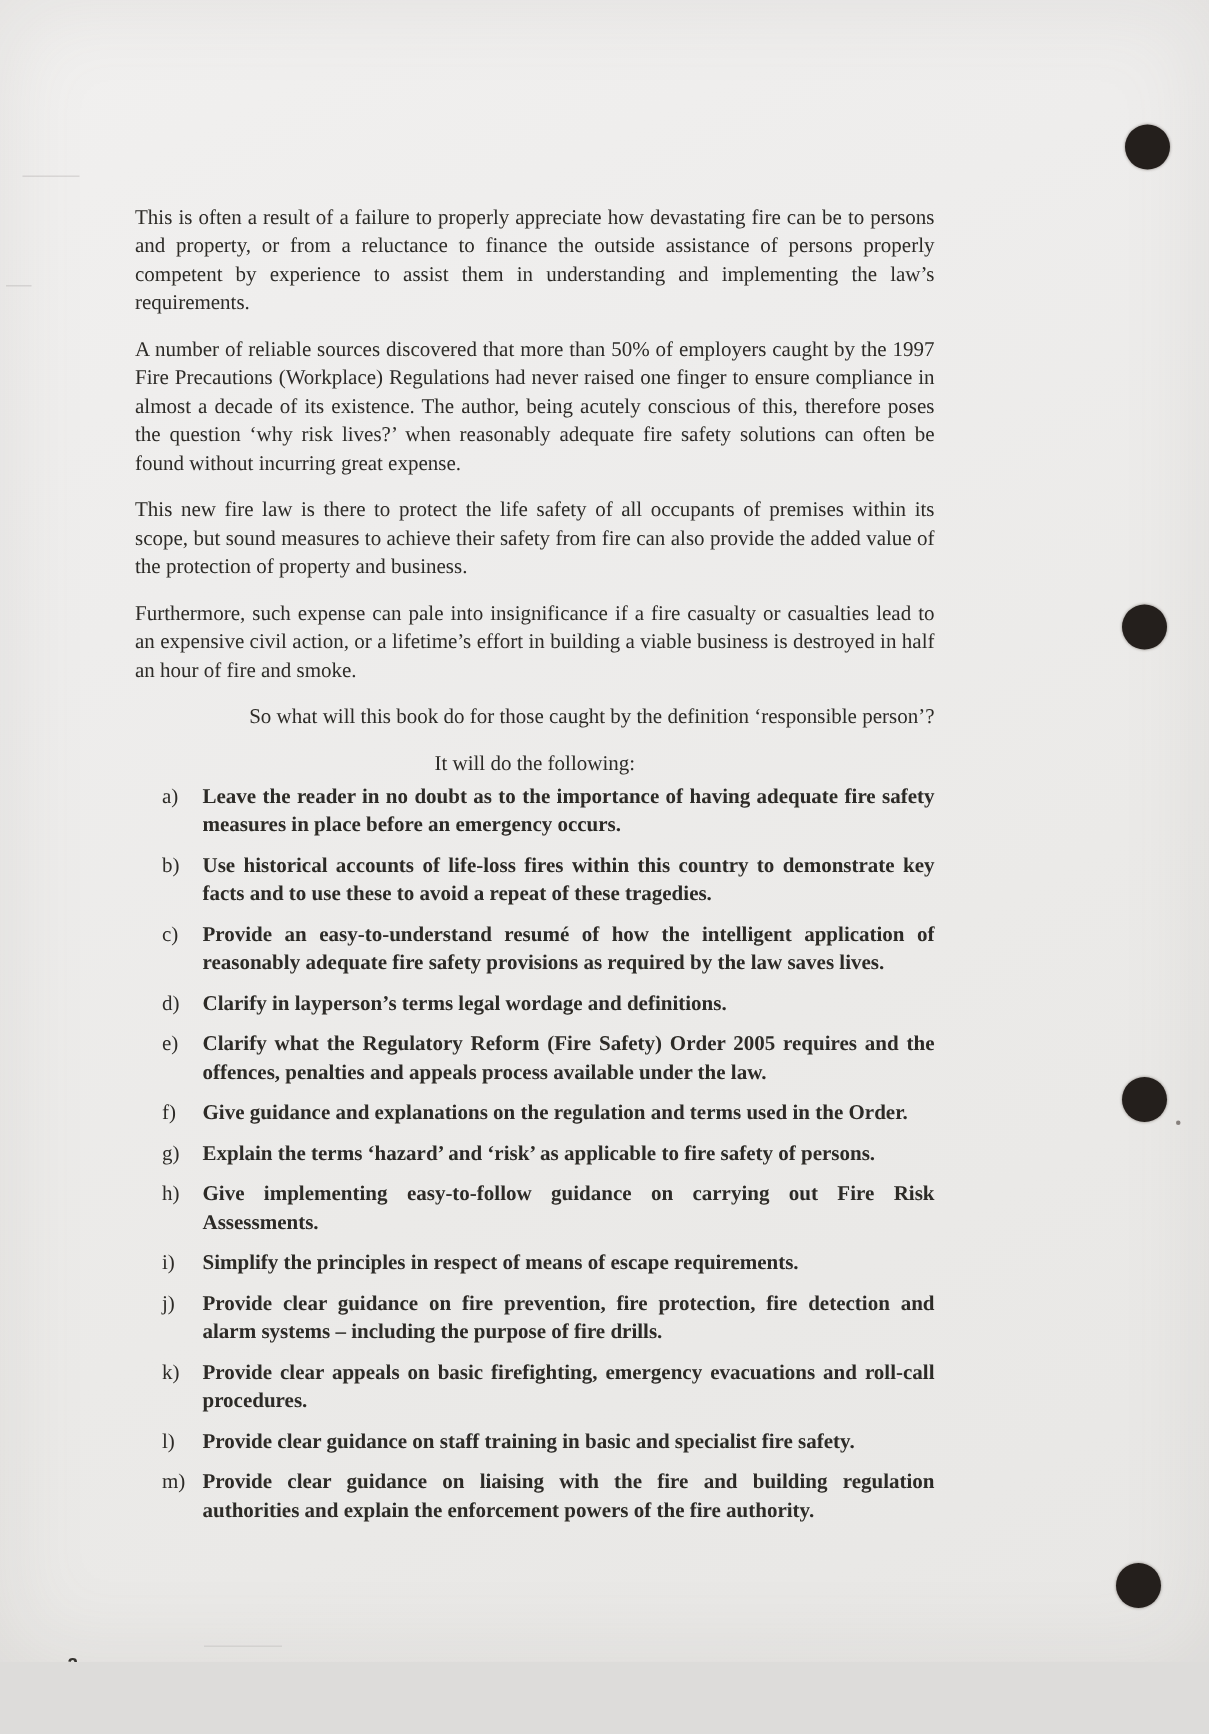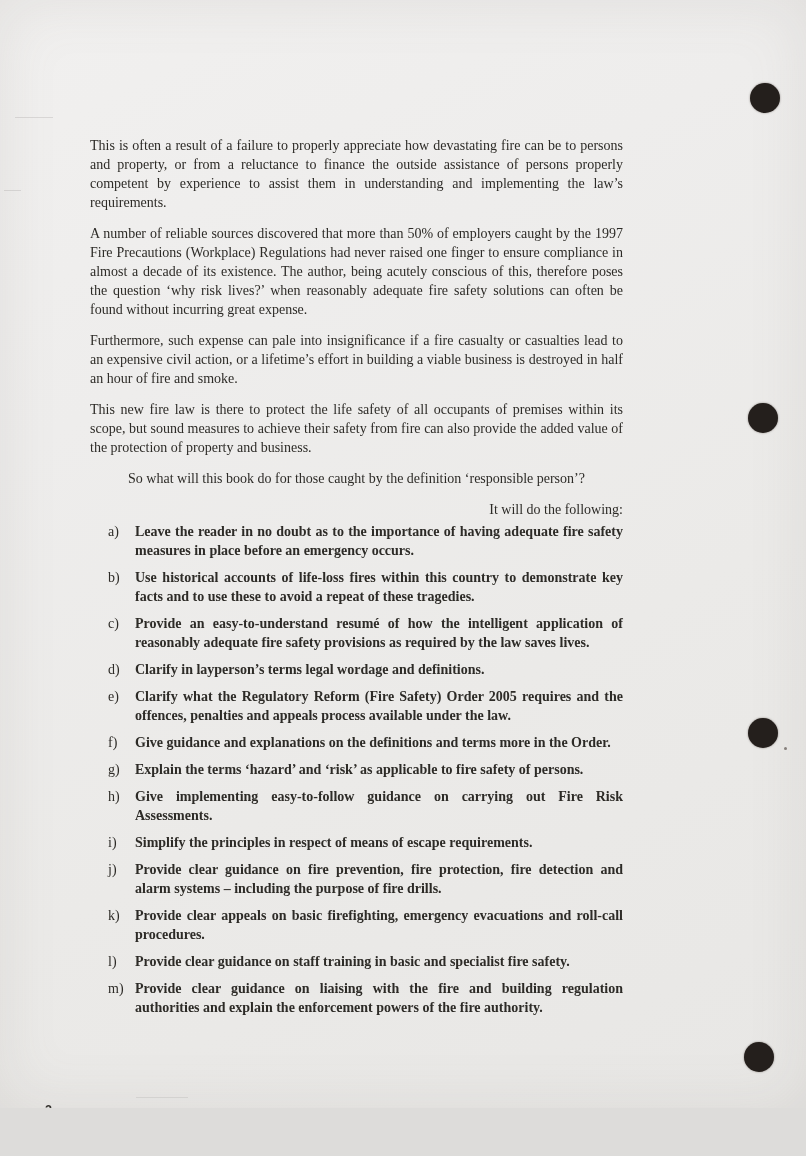--- a/index.html
+++ b/index.html
@@ -12,22 +12,22 @@
     position:relative;width:806px;height:1108px;overflow:hidden;
     background:linear-gradient(152deg,#f1f0ef 0%,#eeedec 30%,#ebeae8 62%,#e8e7e5 100%);
     box-shadow:inset 0 0 60px rgba(120,115,110,0.12);
   }
   .content{
     position:absolute;left:90px;top:136px;width:533px;
     font-size:14px;line-height:19px;color:#2d2b27;
     text-align:justify;
   }
   .content p{margin:0 0 12px 0;}
-  .content p.intro{margin-bottom:3px;text-align:right;}
-  .content p.question{text-align:center;}
+  .content p.intro{margin-bottom:3px;text-align:center;}
+  .content p.question{text-align:right;}
   .list{margin:0;}
   .li{display:flex;margin-bottom:8px;}
   .marker{flex:0 0 27px;margin-left:18px;text-align:left;}
   .li-text{flex:1;text-align:justify;font-weight:bold;}
   .footer{
     position:absolute;left:45px;top:1103px;width:720px;height:22px;
     font-family:"Liberation Sans","DejaVu Sans",sans-serif;
   }
   .pagenum{
     position:absolute;left:0;top:0;
@@ -55,22 +55,22 @@
   .crease3{left:136px;top:1097px;width:52px;background:rgba(110,108,105,0.14);}
 </style>
 </head>
 <body>
 
 <div class="scan">
 
   <div class="content">
     <p>This is often a result of a failure to properly appreciate how devastating fire can be to persons and property, or from a reluctance to finance the outside assistance of persons properly competent by experience to assist them in understanding and implementing the law’s requirements.</p>
     <p>A number of reliable sources discovered that more than 50% of employers caught by the 1997 Fire Precautions (Workplace) Regulations had never raised one finger to ensure compliance in almost a decade of its existence. The author, being acutely conscious of this, therefore poses the question ‘why risk lives?’ when reasonably adequate fire safety solutions can often be found without incurring great expense.</p>
+    <p>This new fire law is there to protect the life safety of all occupants of premises within its scope, but sound measures to achieve their safety from fire can also provide the added value of the protection of property and business.</p>
     <p>Furthermore, such expense can pale into insignificance if a fire casualty or casualties lead to an expensive civil action, or a lifetime’s effort in building a viable business is destroyed in half an hour of fire and smoke.</p>
-    <p>This new fire law is there to protect the life safety of all occupants of premises within its scope, but sound measures to achieve their safety from fire can also provide the added value of the protection of property and business.</p>
     <p class="question">So what will this book do for those caught by the definition ‘responsible person’?</p>
     <p class="intro">It will do the following:</p>
 
     <div class="list">
       <div class="li">
         <span class="marker">a)</span>
         <span class="li-text">Leave the reader in no doubt as to the importance of having adequate fire safety measures in place before an emergency occurs.</span>
       </div>
       <div class="li">
         <span class="marker">b)</span>
@@ -83,21 +83,21 @@
       <div class="li">
         <span class="marker">d)</span>
         <span class="li-text">Clarify in layperson’s terms legal wordage and definitions.</span>
       </div>
       <div class="li">
         <span class="marker">e)</span>
         <span class="li-text">Clarify what the Regulatory Reform (Fire Safety) Order 2005 requires and the offences, penalties and appeals process available under the law.</span>
       </div>
       <div class="li">
         <span class="marker">f)</span>
-        <span class="li-text">Give guidance and explanations on the definitions and terms more in the Order.</span>
+        <span class="li-text">Give guidance and explanations on the regulation and terms used in the Order.</span>
       </div>
       <div class="li">
         <span class="marker">g)</span>
         <span class="li-text">Explain the terms ‘hazard’ and ‘risk’ as applicable to fire safety of persons.</span>
       </div>
       <div class="li">
         <span class="marker">h)</span>
         <span class="li-text">Give implementing easy-to-follow guidance on carrying out Fire Risk Assessments.</span>
       </div>
       <div class="li">

